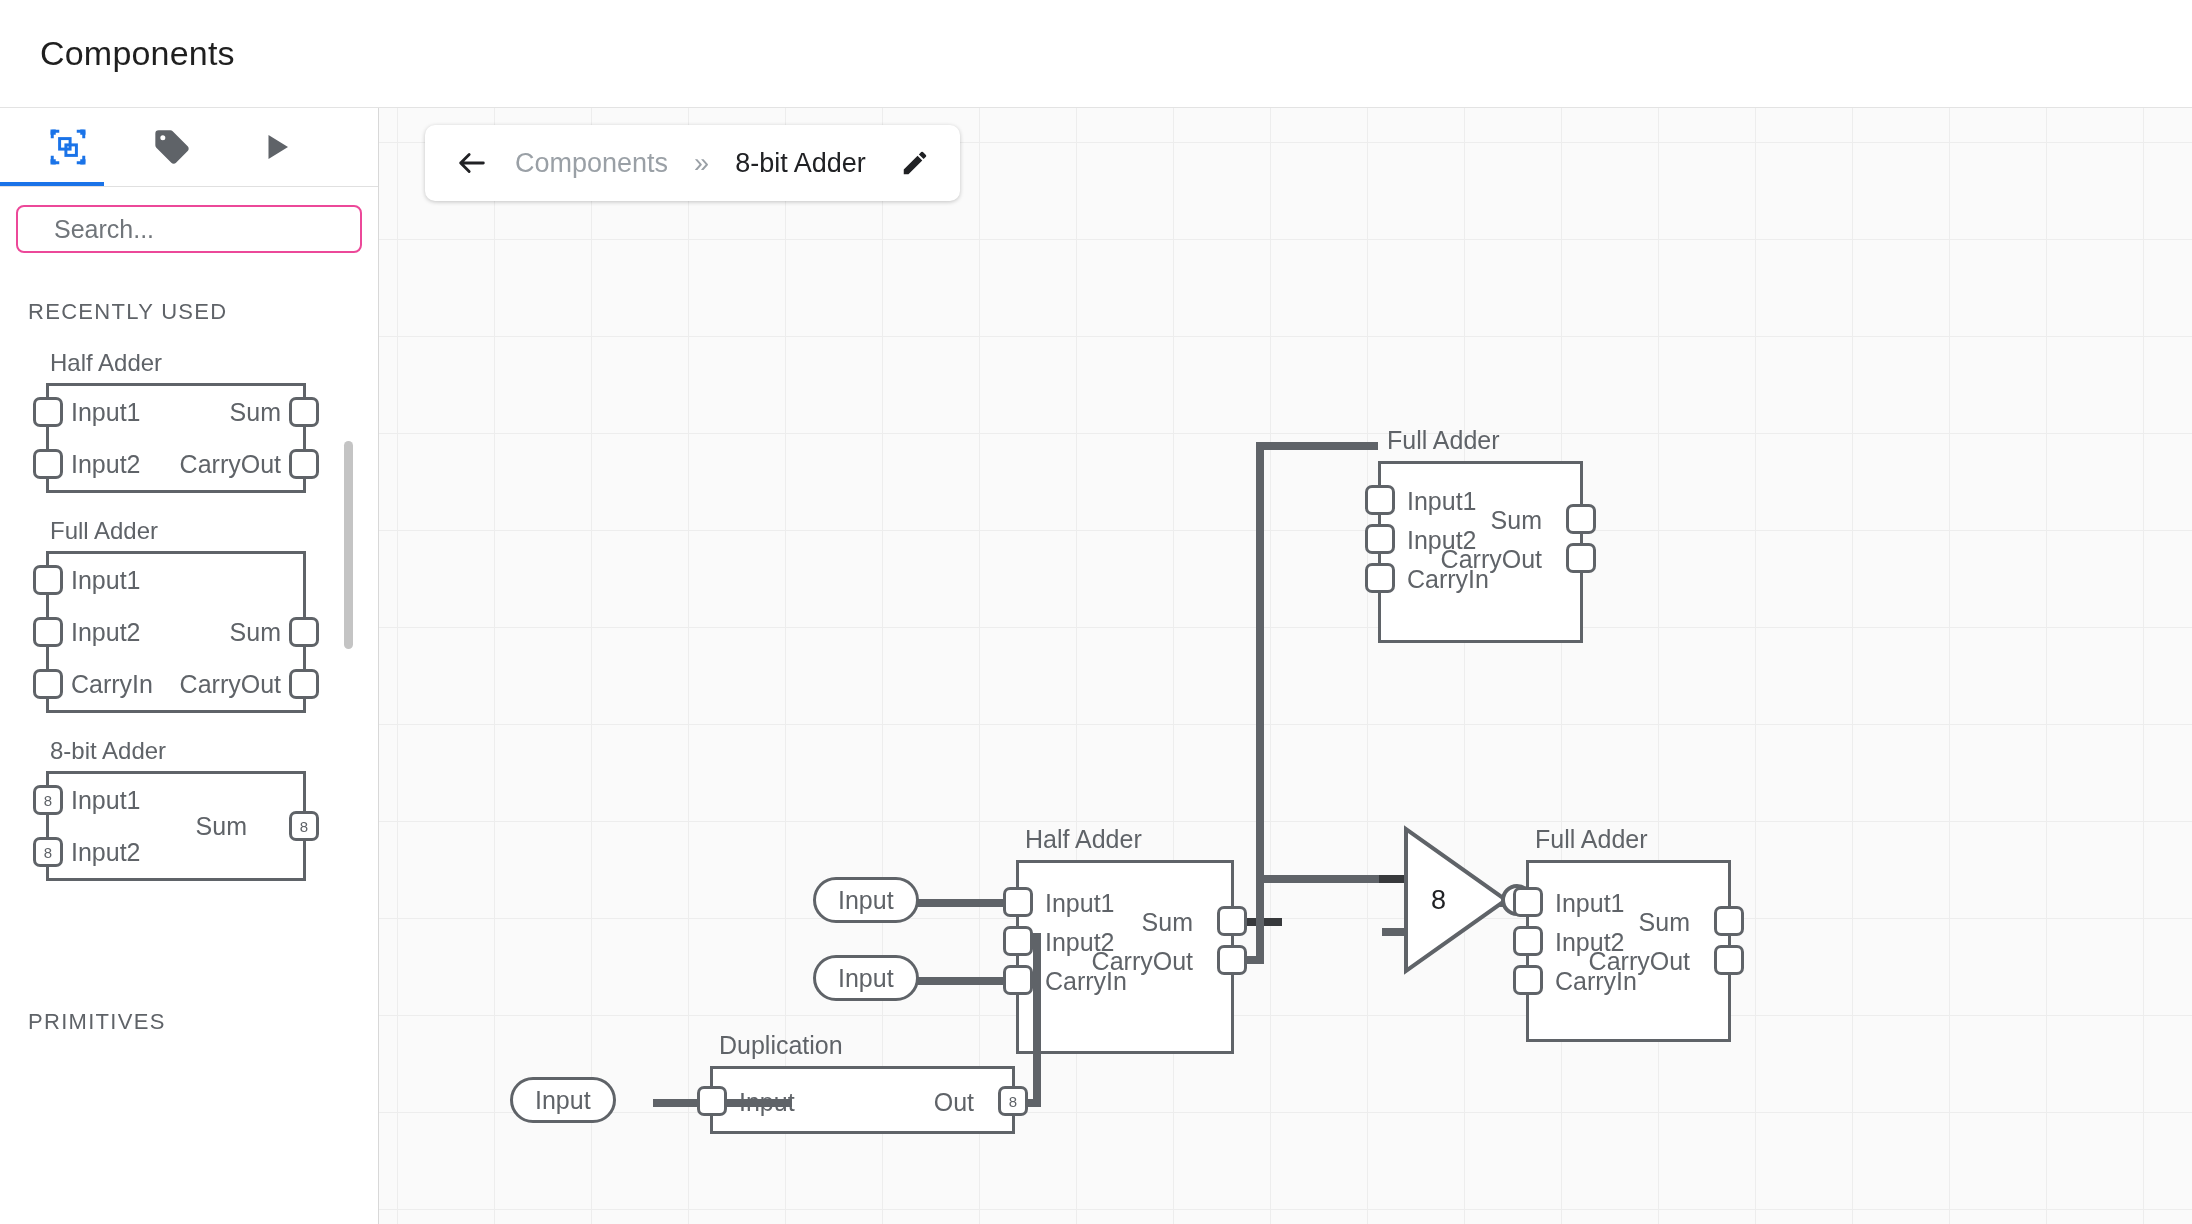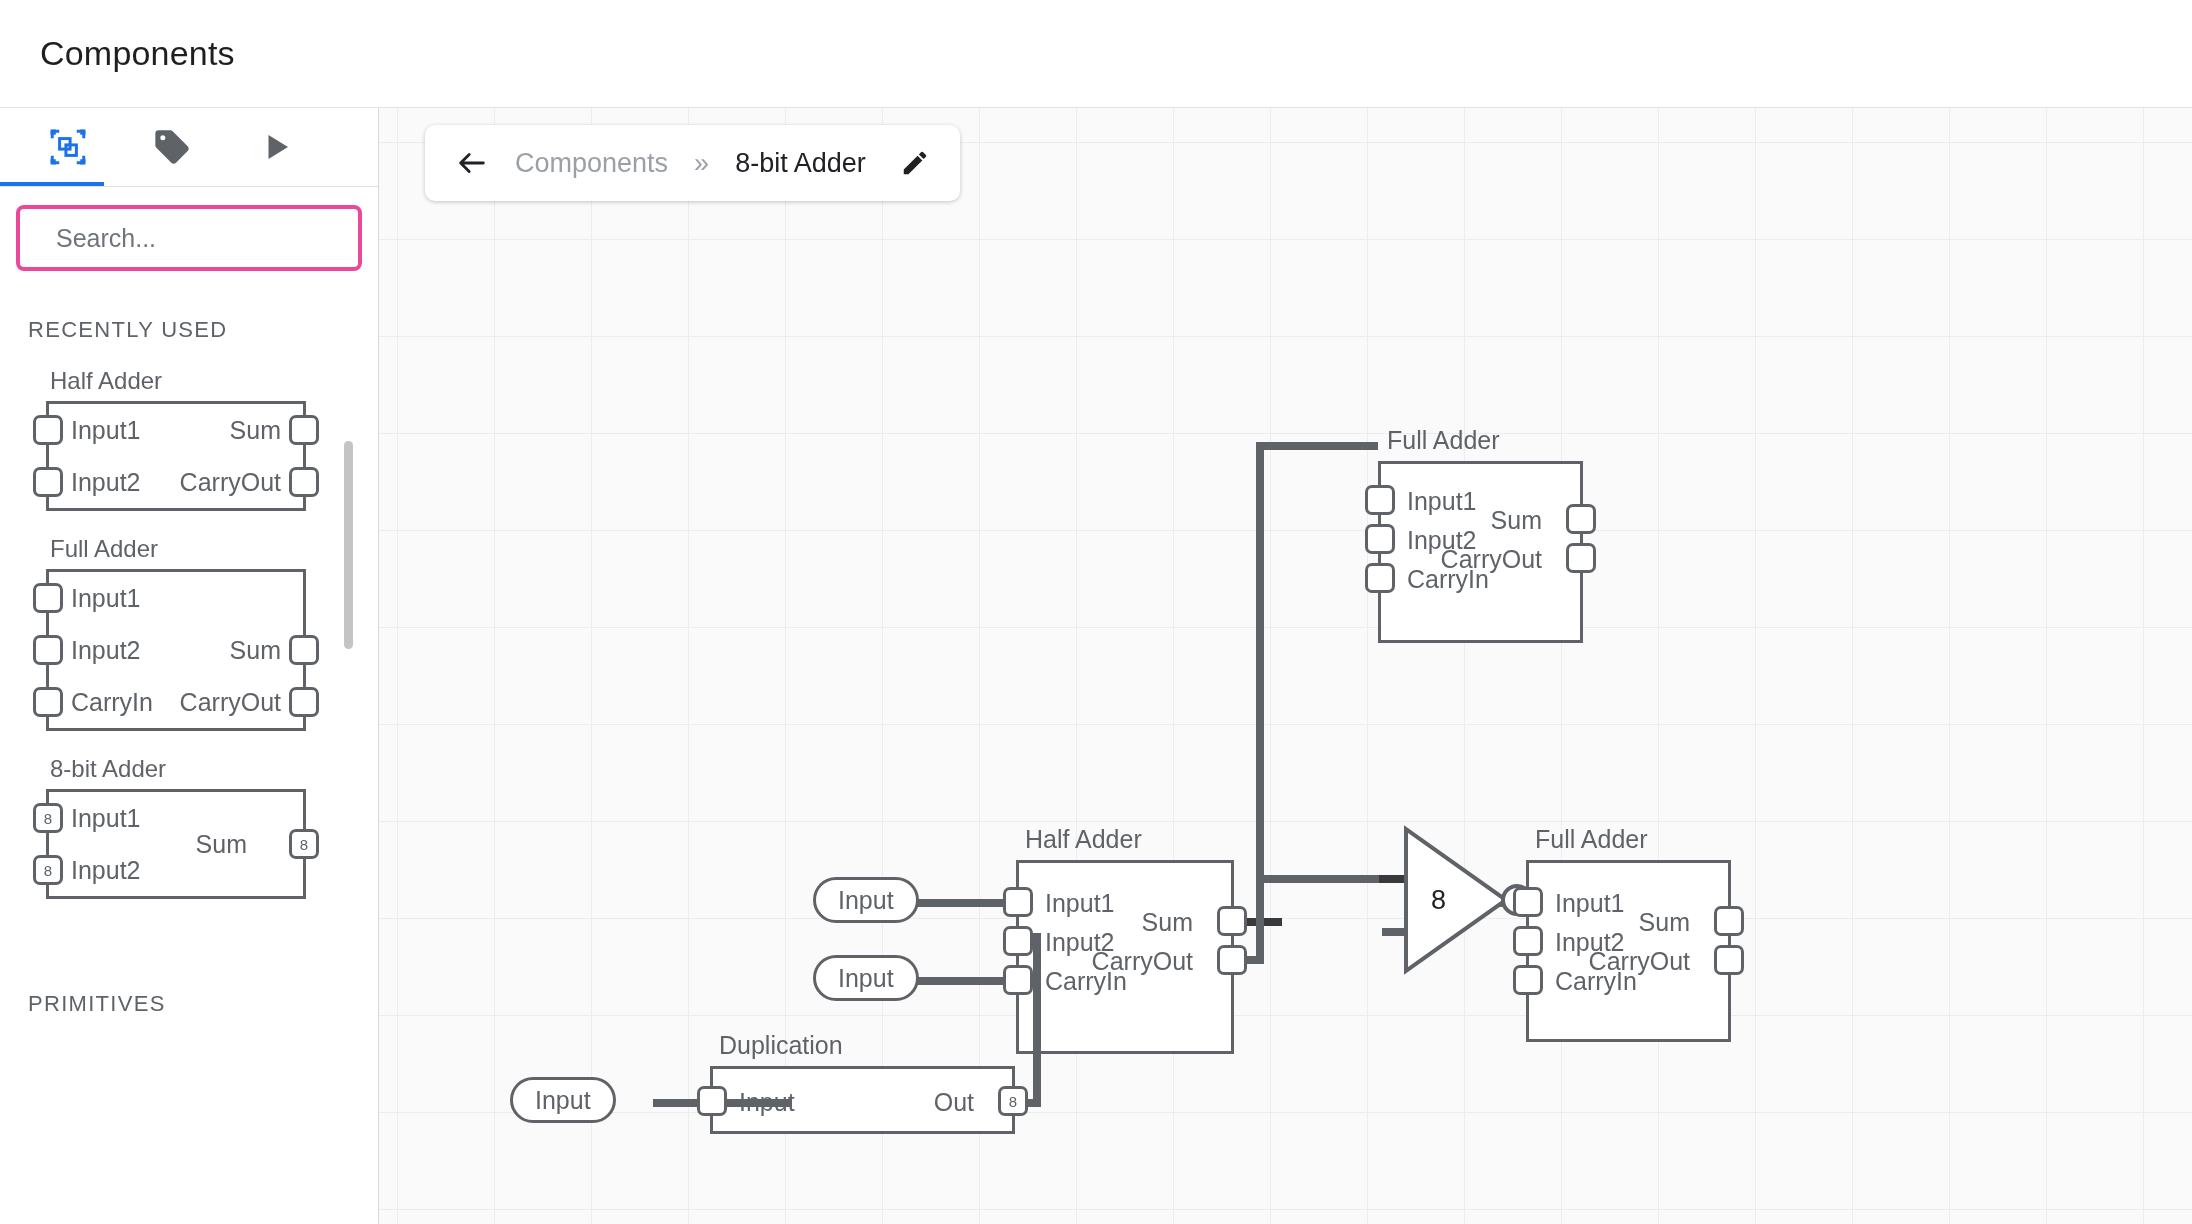--- a/index.html
+++ b/index.html
@@ -53,22 +53,22 @@
     position: absolute; left: 0; bottom: 0;
     width: 104px; height: 4px; background: #1a73e8;
   }
   #tab-divider {
     height: 1px; background: #e0e0e0; width: 100%;
   }
 
   
   #search-wrap { padding: 18px 16px 0 16px; }
   #search-box {
-    height: 66px;
-    border: 4px solid #ec4899;
+    height: 48px;
+    border: 2px solid #ec4899;
     border-radius: 8px;
     display: flex; 
     padding: 0 20px;
     gap: 16px;
     background: #fff;
   }
   #search-input {
     border: none; outline: none; flex: 1;
     font-size: 25px; color: #5f6368;
     font-family: "Liberation Sans", sans-serif;
@@ -322,21 +322,21 @@
           <div class="comp-row">
             <div class="port left">8</div>
             <span class="pin-label">Input2</span>
           </div>
         </div>
         <span class="pin-label" style="position:absolute;right:56px;top:50%;transform:translateY(-50%);">Sum</span>
         <div class="port right" style="top:50%;">8</div>
       </div>
     </div>
 
-    <div class="section-label" style="padding-top:92px;">PRIMITIVES</div>
+    <div class="section-label" style="padding-top:92px;margin-top:36px;">PRIMITIVES</div>
 
     <div id="sidebar-scrollbar"></div>
   </div>
 
   <div id="canvas">
 
     <div id="breadcrumb">
       <svg width="34" height="34" viewBox="0 0 24 24">
         <path fill="none" stroke="#202124" stroke-width="2" stroke-linecap="round" stroke-linejoin="round" d="M20 12H4M10 6l-6 6 6 6"></path>
       </svg>

